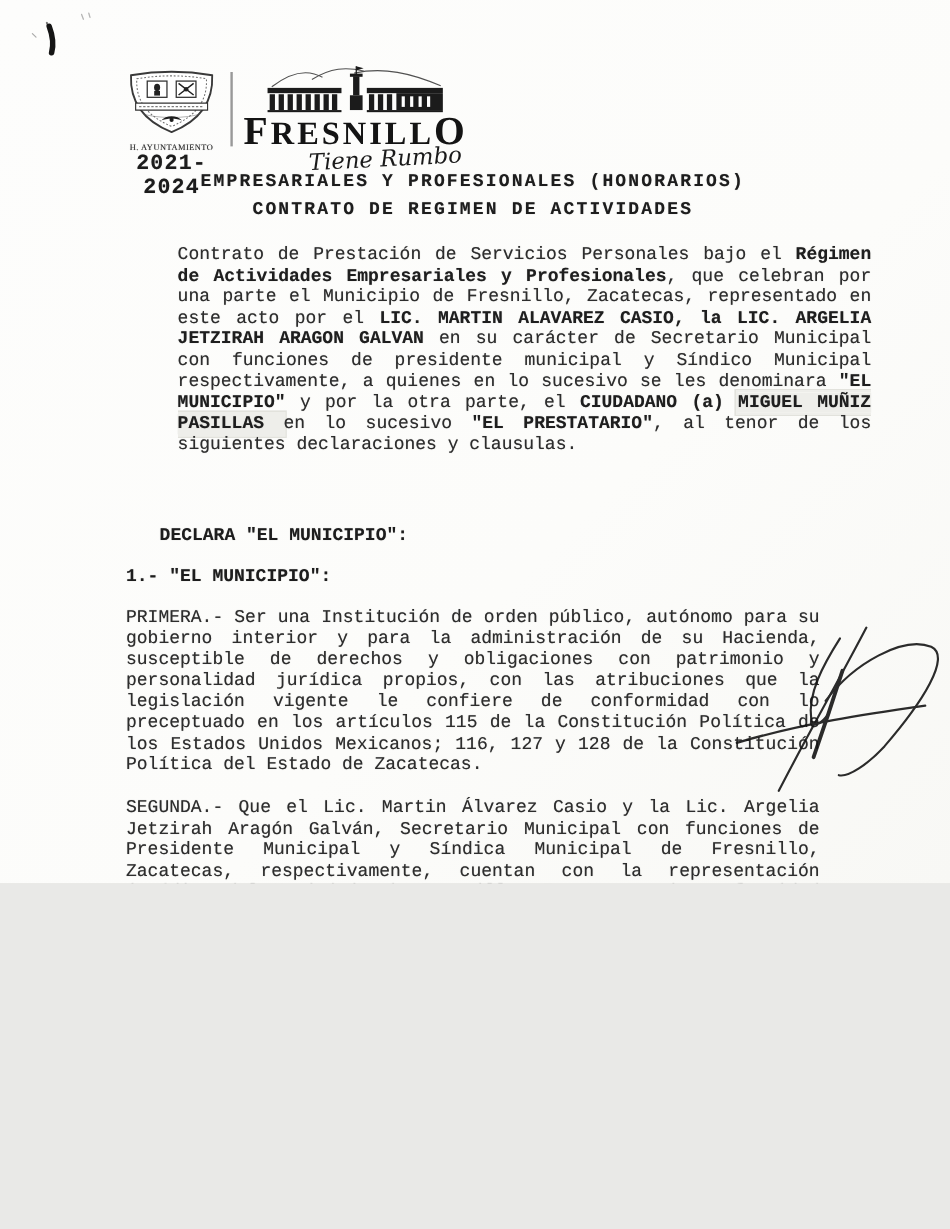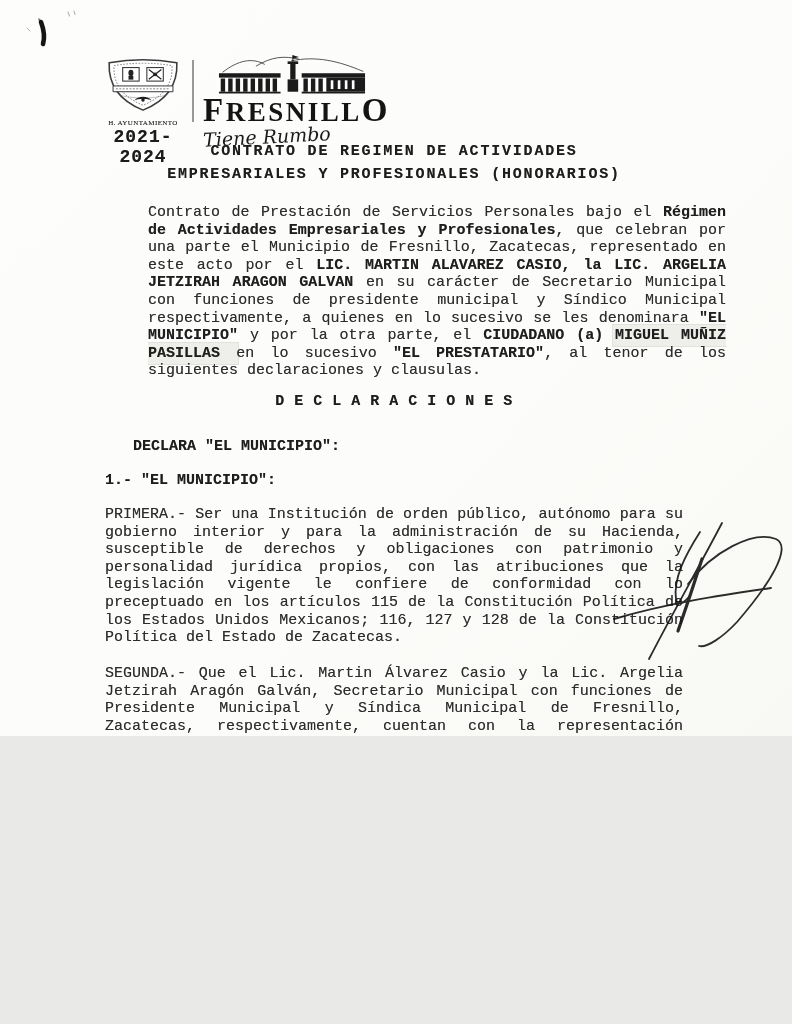--- a/index.html
+++ b/index.html
@@ -34,21 +34,21 @@
   .p-segunda{top:665px;}
   .p-tercera{top:842px;}
   .pagenum{position:absolute;left:668px;top:921px;font-size:15px;}
   
   .crest-block{position:absolute;left:97px;top:55px;width:92px;text-align:center;}
   .crest-line1{font-size:7px;letter-spacing:.4px;color:#2f2f2f;margin-top:1px;
     font-family:"Liberation Serif","DejaVu Serif",serif;}
   .crest-line2{font-size:18px;font-weight:bold;letter-spacing:1px;color:#1c1c1c;
     font-family:Liberation Mono, monospace;}
   .hdr-divider{position:absolute;left:192px;top:60px;width:2px;height:62px;background:#999;}
-  .fres-block{position:absolute;left:203px;top:53px;width:182px;text-align:left;}
+  .fres-block{position:absolute;left:203px;top:53px;width:182px;text-align:right;}
   .fres-name{
     font-family:"Liberation Serif","DejaVu Serif",serif;font-weight:700;
     font-size:27px;letter-spacing:2.5px;line-height:24px;color:#141414;margin-top:-4px;
     white-space:nowrap;
   }
   .fres-tag{
     font-family:"DejaVu Serif","Liberation Serif",serif;font-style:italic;
     font-size:19px;color:#1a1a1a;transform:rotate(-3deg);margin-top:0px;
   }
   .ink{position:absolute;left:0;top:0;pointer-events:none;}
@@ -115,27 +115,26 @@
         <rect x="141" y="31" width="3" height="10" fill="#fff"></rect>
       <rect x="149" y="31" width="3" height="10" fill="#fff"></rect>
         <rect x="157" y="31" width="3" height="10" fill="#fff"></rect>
       <rect x="100" y="44" width="72" height="2" fill="#1b1b1b"></rect>
     </svg>
     <div class="fres-name"><span class="big">F</span><span>RESNILL</span><span class="big">O</span></div>
     <div class="fres-tag">Tiene Rumbo</div>
   </div>
 
   <h1 class="doc-title txt">
+    <div>EMPRESARIALES Y PROFESIONALES (HONORARIOS)</div>
     <div>CONTRATO DE REGIMEN DE ACTIVIDADES</div>
-    <div>EMPRESARIALES Y PROFESIONALES (HONORARIOS)</div>
   </h1>
 
   <p class="para p-intro txt"><span>Contrato de Prestación de Servicios Personales bajo el </span><span class="b">Régimen de Actividades Empresariales y Profesionales</span><span>, que celebran por una parte el Municipio de Fresnillo, Zacatecas, representado en este acto por el </span><span class="b">LIC. MARTIN ALAVAREZ CASIO, la LIC. ARGELIA JETZIRAH ARAGON GALVAN</span><span> en su carácter de Secretario Municipal con funciones de presidente municipal y Síndico Municipal respectivamente, a quienes en lo sucesivo se les denominara </span><span class="b">"EL MUNICIPIO"</span><span> y por la otra parte, el </span><span class="b">CIUDADANO (a)</span><span> </span><span class="b hl"> MIGUEL MUÑIZ PASILLAS </span><span> en lo sucesivo </span><span class="b">"EL PRESTATARIO"</span><span>, al tenor de los siguientes declaraciones y clausulas.</span></p>
 
-  <div class="h-center txt">D E C L A R A C I O N E S</div>
   <div class="h-left h-declara txt">DECLARA "EL MUNICIPIO":</div>
   <div class="h-left h-municipio txt">1.- "EL MUNICIPIO":</div>
 
   <p class="para p-primera txt">PRIMERA.- Ser una Institución de orden público, autónomo para su gobierno interior y para la administración de su Hacienda, susceptible de derechos y obligaciones con patrimonio y personalidad jurídica propios, con las atribuciones que la legislación vigente le confiere de conformidad con lo preceptuado en los artículos 115 de la Constitución Política de los Estados Unidos Mexicanos; 116, 127 y 128 de la Constitución Política del Estado de Zacatecas.</p>
   <p class="para p-segunda txt">SEGUNDA.- Que el Lic. Martin Álvarez Casio y la Lic. Argelia Jetzirah Aragón Galván, Secretario Municipal con funciones de Presidente Municipal y Síndica Municipal de Fresnillo, Zacatecas, respectivamente, cuentan con la representación jurídica del Municipio de Fresnillo, Zacatecas, de conformidad con lo estipulado en 32 y 37 del Bando de Policía y Gobierno Municipal de Fresnillo, por lo que se encuentran facultados para celebrar toda clase de acuerdos, contratos y convenios en representación del Ayuntamiento.</p>
 
   <div class="pagenum txt">1</div>
 
   <svg class="ink" width="792" height="1024" viewBox="0 0 792 1024">
     <g opacity=".9">

